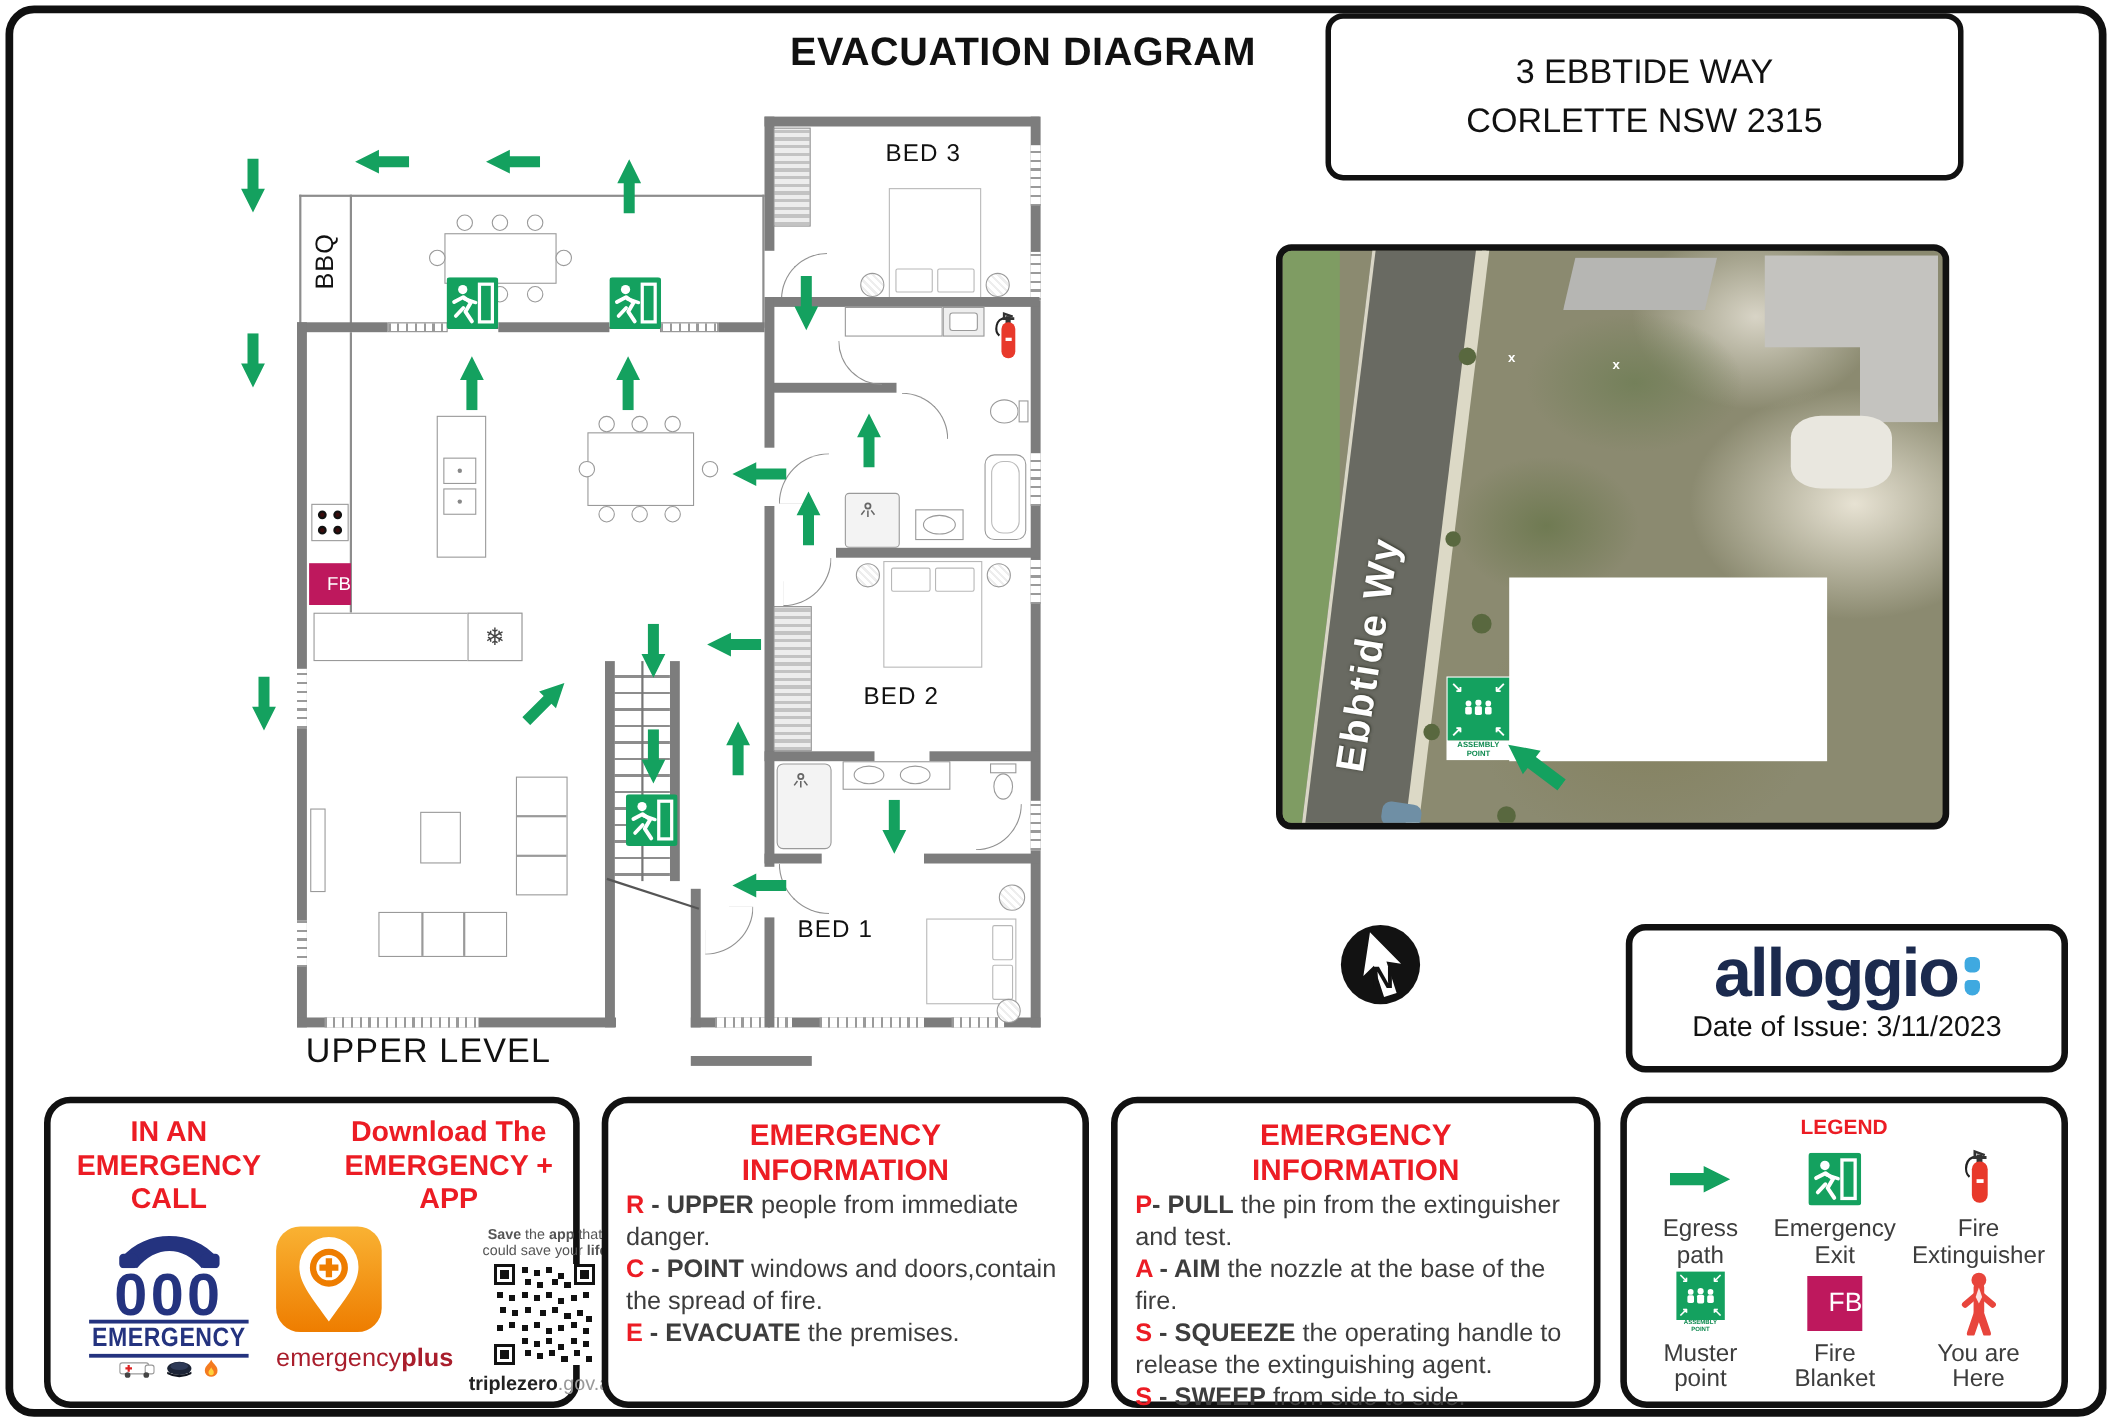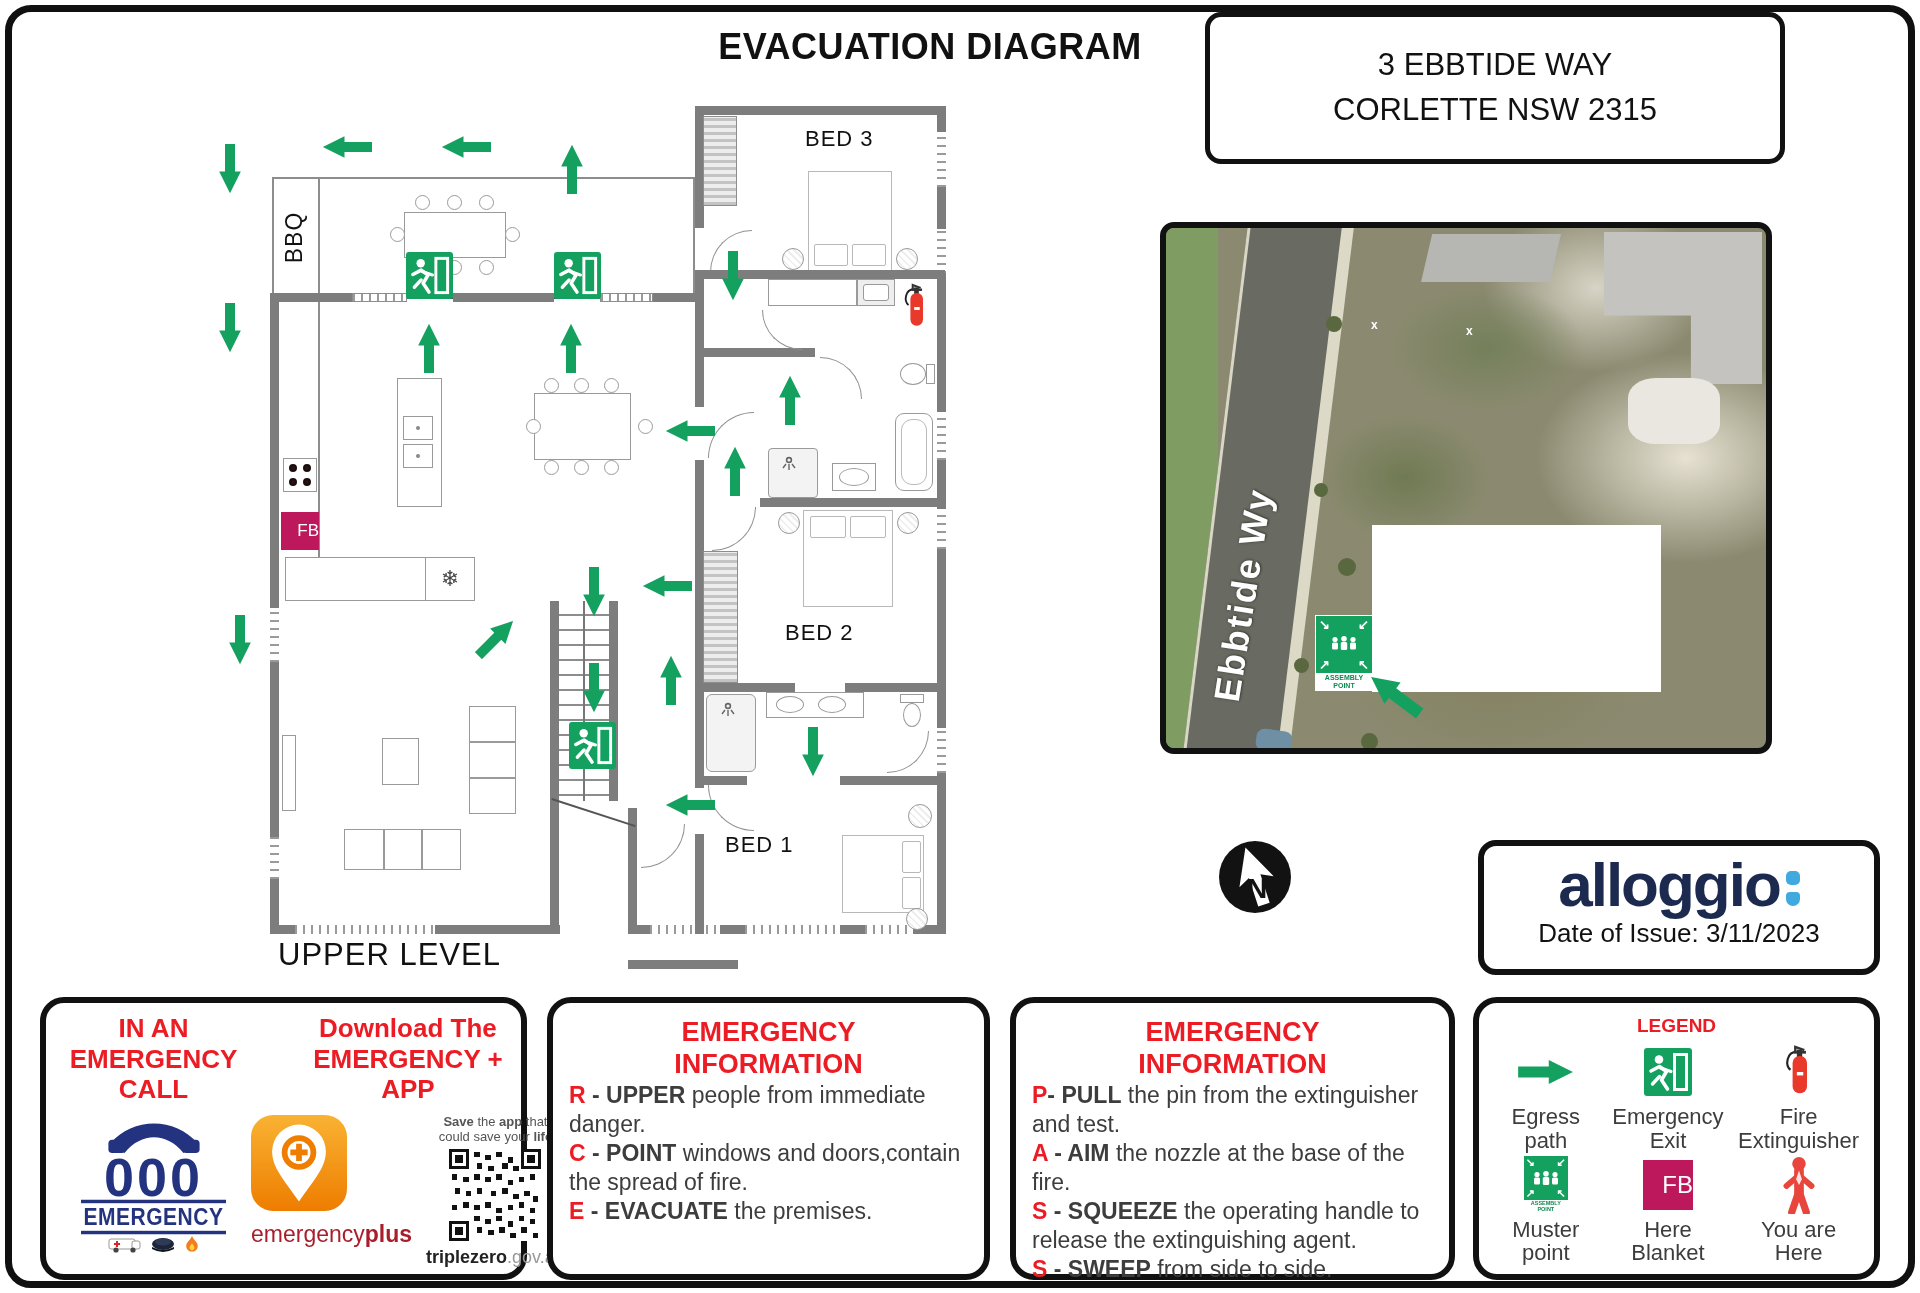--- a/index.html
+++ b/index.html
@@ -651,21 +651,21 @@
         </div>
       </div>
       <div class="llabel" style="width:80px">Muster point</div>
     </div>
     <div class="lcell">
       <div class="licon">
           <div class="fbsq" style="position:static;width:50px;height:50px;font-size:24px">
             <span>FB</span>
           </div>
         </div>
-      <div class="llabel" style="width:90px">Here Blanket</div>
+      <div class="llabel" style="width:90px">Fire Blanket</div>
     </div>
     <div class="lcell">
       <div class="licon">
           <svg width="42" height="58" viewBox="0 0 40 60">
             <use href="#red-person"></use>
           </svg>
         </div>
       <div class="llabel" style="width:90px">You are Here</div>
     </div>
   </div>

